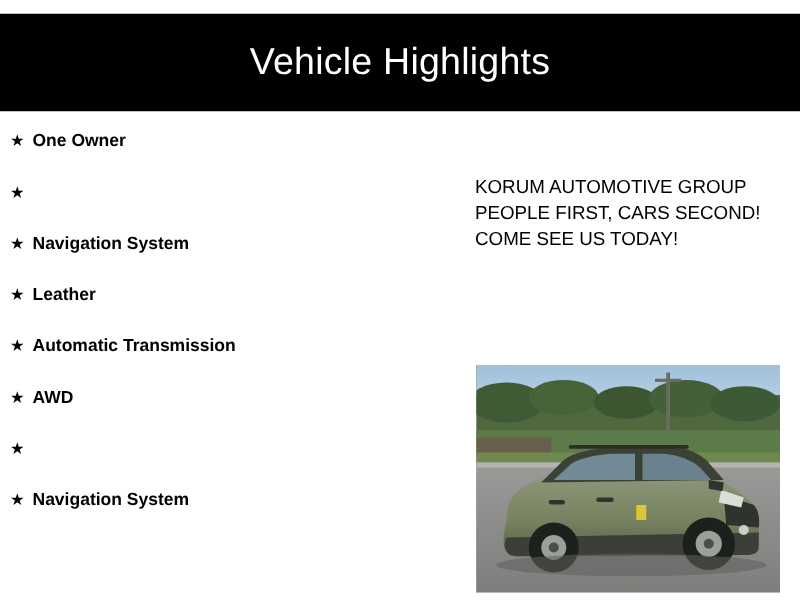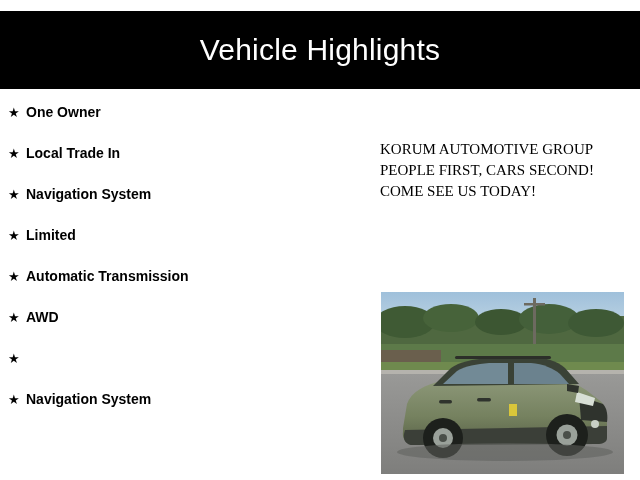--- a/index.html
+++ b/index.html
@@ -79,21 +79,21 @@
   }
   .dealer-block {
     position: absolute;
     left: 380px;
     top: 50px;
     width: 250px;
     font-size: 15px;
     line-height: 21px;
     color: #000000;
     white-space: pre-line;
-    font-family: Liberation Serif, serif;
+    font-family: Liberation Sans, sans-serif;
   }
   .vehicle-photo {
     position: absolute;
     left: 381px;
     top: 203px;
     width: 243px;
     height: 182px;
     overflow: hidden;
     background: #7f8a76;
   }
@@ -114,31 +114,30 @@
 
     <div class="features">
 
       <div class="feature-row">
         <span class="feature-bullet">★</span>
         <span class="feature-label">One Owner</span>
       </div>
 
       <div class="feature-row">
         <span class="feature-bullet">★</span>
-        <span class="feature-label">Local Trade In</span>
       </div>
 
       <div class="feature-row">
         <span class="feature-bullet">★</span>
         <span class="feature-label">Navigation System</span>
       </div>
 
       <div class="feature-row">
         <span class="feature-bullet">★</span>
-        <span class="feature-label">Limited</span>
+        <span class="feature-label">Leather</span>
       </div>
 
       <div class="feature-row">
         <span class="feature-bullet">★</span>
         <span class="feature-label">Automatic Transmission</span>
       </div>
 
       <div class="feature-row">
         <span class="feature-bullet">★</span>
         <span class="feature-label">AWD</span>

